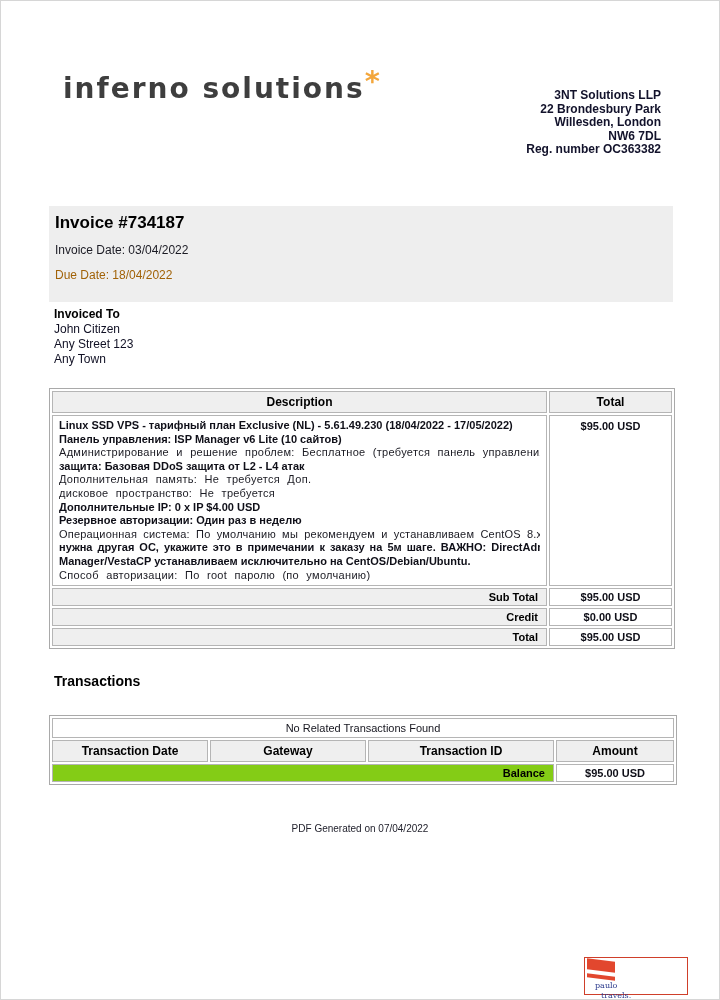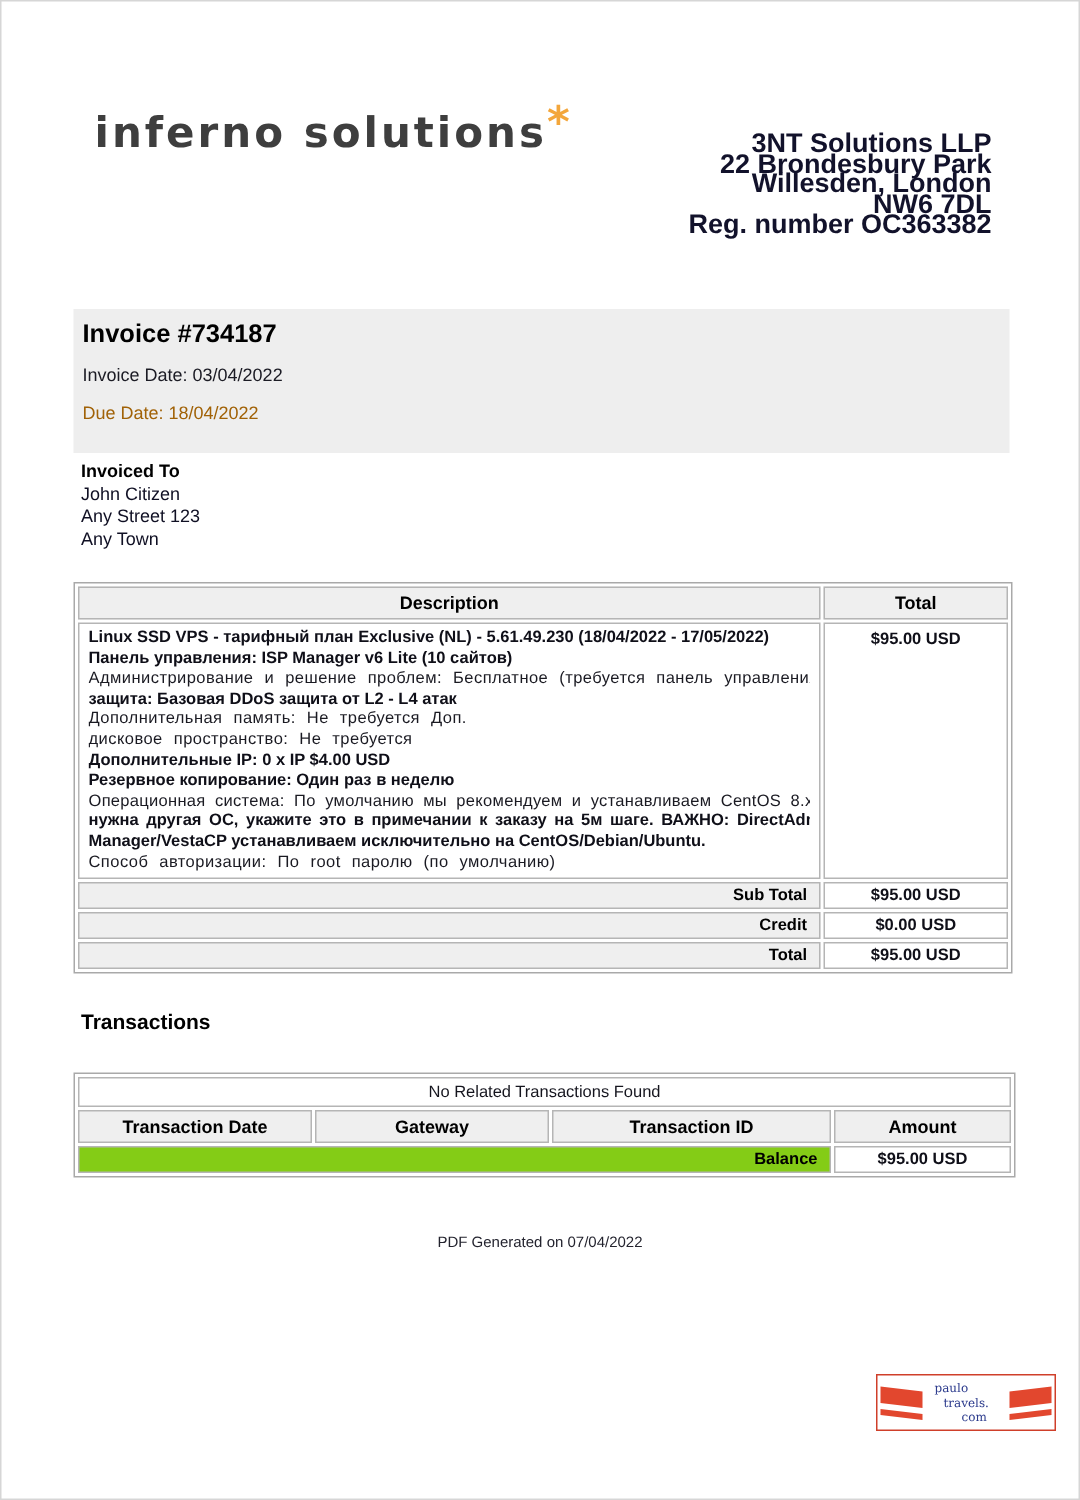--- a/index.html
+++ b/index.html
@@ -15,21 +15,21 @@
   .logo {
     position:absolute; left:62px; top:70px;
     font-family:"DejaVu Sans", sans-serif; font-size:28px; font-weight:600;
     letter-spacing:2px; color:#3e3e3e; white-space:nowrap;
   }
   .logo .star { color:#f3a63b; display:inline-block; transform:translateY(-7px); font-size:29px; letter-spacing:0; }
 
   
   .company {
     position:absolute; right:58px; top:88px; text-align:right;
-    font-size:18px; font-weight:bold; color:#12122b; line-height:13.5px;
+    font-size:12px; font-weight:bold; color:#12122b; line-height:13.5px;
   }
 
   
   .invoice-band {
     position:absolute; left:48px; top:205px; width:624px; height:96px;
     background:#eeeeee; padding:7px 10px 0 6px;
   }
   .invoice-band .title { font-size:17px; font-weight:bold; color:#000; }
   .invoice-band .idate { font-size:12px; margin-top:10px; color:#1b1b24; }
   .invoice-band .ddate { font-size:12px; margin-top:11px; color:#a16207; }
@@ -65,22 +65,22 @@
   #transactions-table { position:absolute; left:48px; top:714px; width:624px; }
   td.empty-row { text-align:center; font-size:12px; padding:3px; color:#15151e; }
   td.balance-label { background:#84cc16; text-align:right; font-weight:bold; font-size:12px; padding:2px 8px 2px 2px; color:#000; }
   td.balance-value { text-align:center; font-weight:bold; padding:2px; color:#0f0f18; }
 
   
   .pdf-footer { position:absolute; left:0; top:822px; width:100%; text-align:center; font-size:10px; color:#23232e; }
 
   
   .watermark {
-    position:absolute; left:583px; top:915px; width:120px; height:38px;
-    background:#ffffff; border:1px solid #cf3f2a; display:flex; align-items:stretch; padding:2px 2px;
+    position:absolute; left:583px; top:956px; width:104px; height:38px;
+    background:#ffffff; border:1px solid #cf3f2a; display:flex; align-items:stretch; padding:2px 2px;flex-direction:column;
   }
   .wm-side { width:28px; display:flex; flex-direction:column; justify-content:center; }
   .wm-bar-big { height:11px; background:#e2472e; }
   .wm-bar-small { height:4px; background:#e2472e; margin-top:4px; }
   .wm-left .wm-bar-big { transform:skewY(7deg); }
   .wm-left .wm-bar-small { transform:skewY(7deg); }
   .wm-right .wm-bar-big { transform:skewY(-7deg); }
   .wm-right .wm-bar-small { transform:skewY(-7deg); }
   .wm-text {
     flex:1; font-family:"DejaVu Serif", serif; font-size:8px; line-height:9.5px;
@@ -130,21 +130,21 @@
     </tr>
     <tr>
       <td class="desc-cell">
         <div class="ln b">Linux SSD VPS - тарифный план Exclusive (NL) - 5.61.49.230 (18/04/2022 - 17/05/2022)</div>
         <div class="ln b">Панель управления: ISP Manager v6 Lite (10 сайтов)</div>
         <div class="ln ws4"><span>Администрирование и решение проблем: Бесплатное (требуется панель управления) </span></div>
         <div class="ln b">защита: Базовая DDoS защита от L2 - L4 атак</div>
         <div class="ln ws4">Дополнительная память: Не требуется Доп.</div>
         <div class="ln ws4">дисковое пространство: Не требуется</div>
         <div class="ln b">Дополнительные IP: 0 x IP $4.00 USD</div>
-        <div class="ln b">Резервное копирование: Один раз в неделю</div>
+        <div class="ln b">Резервное авторизации: Один раз в неделю</div>
         <div class="ln ws3">Операционная система: По умолчанию мы рекомендуем и устанавливаем CentOS 8.x. Если вам</div>
         <div class="ln b ws2">нужна другая ОС, укажите это в примечании к заказу на 5м шаге. ВАЖНО: DirectAdmin/ISP</div>
         <div class="ln b">Manager/VestaCP устанавливаем исключительно на CentOS/Debian/Ubuntu.</div>
         <div class="ln ws4">Способ авторизации: По root паролю (по умолчанию)</div>
       </td>
       <td class="item-total">$95.00 USD</td>
     </tr>
     <tr>
       <td class="sum-label">Sub Total</td>
       <td class="sum-value">$95.00 USD</td>

